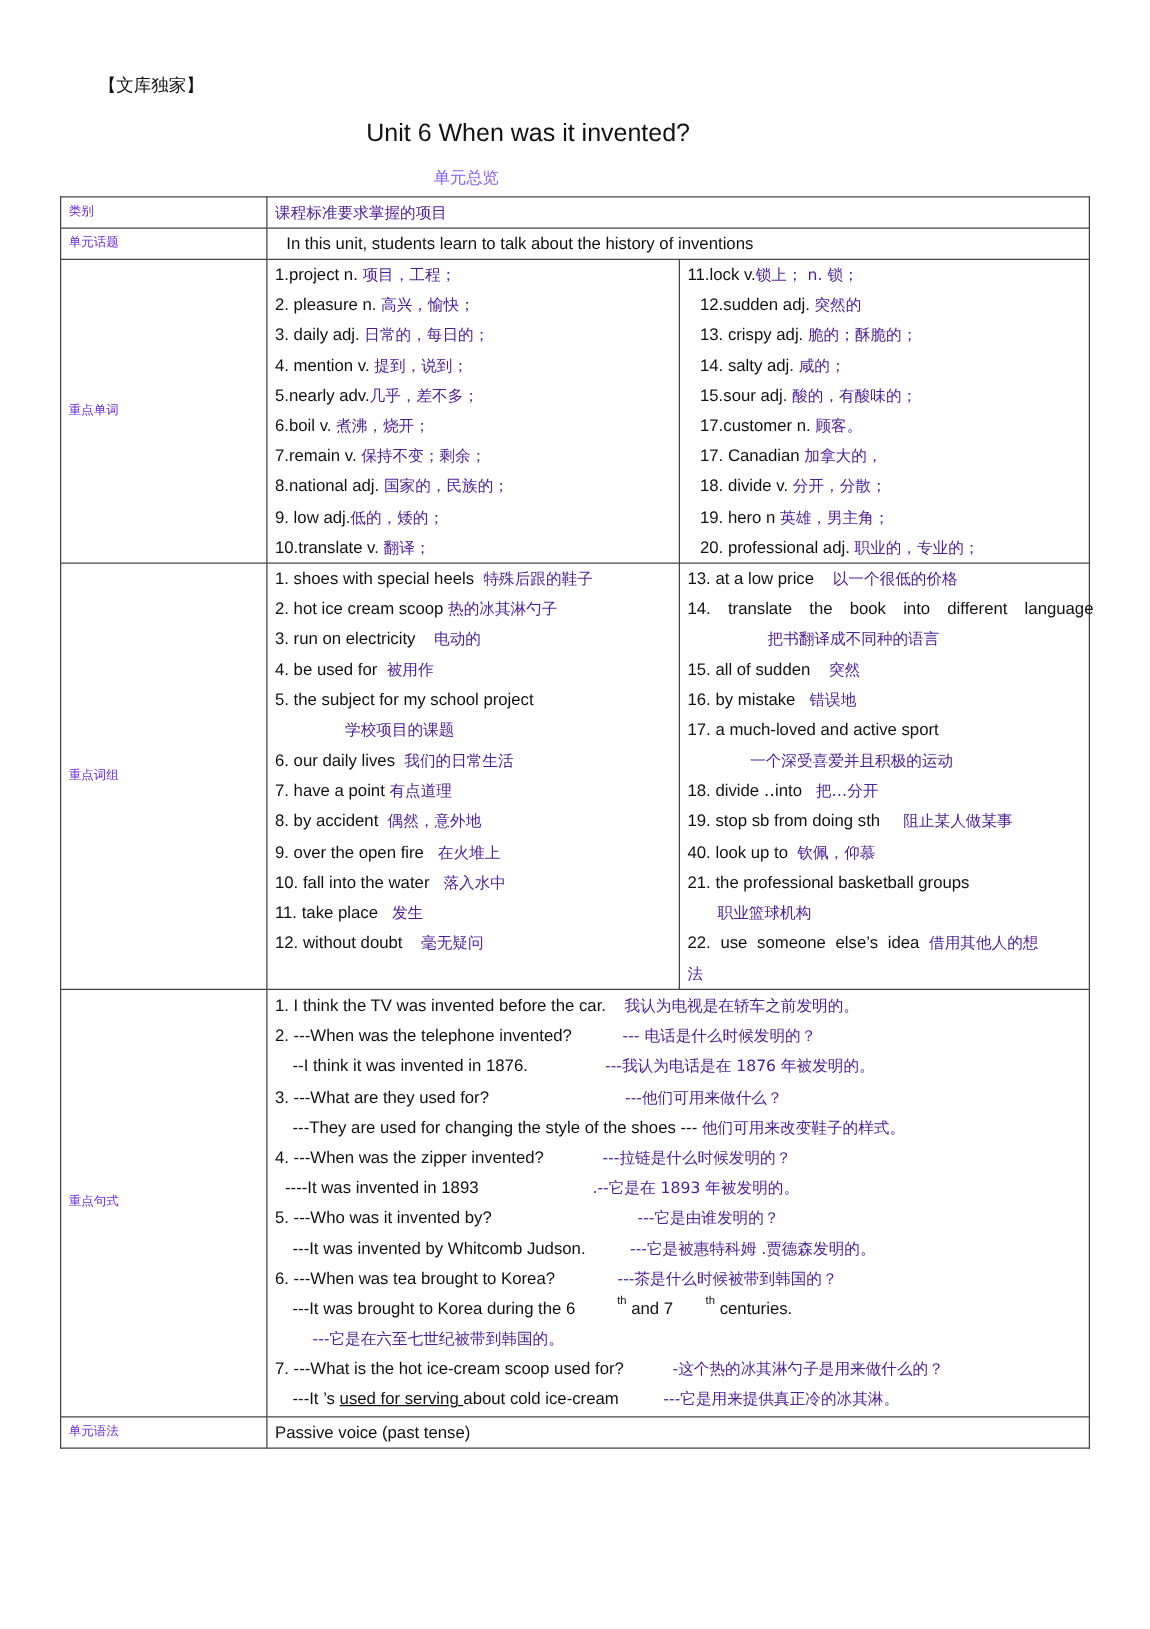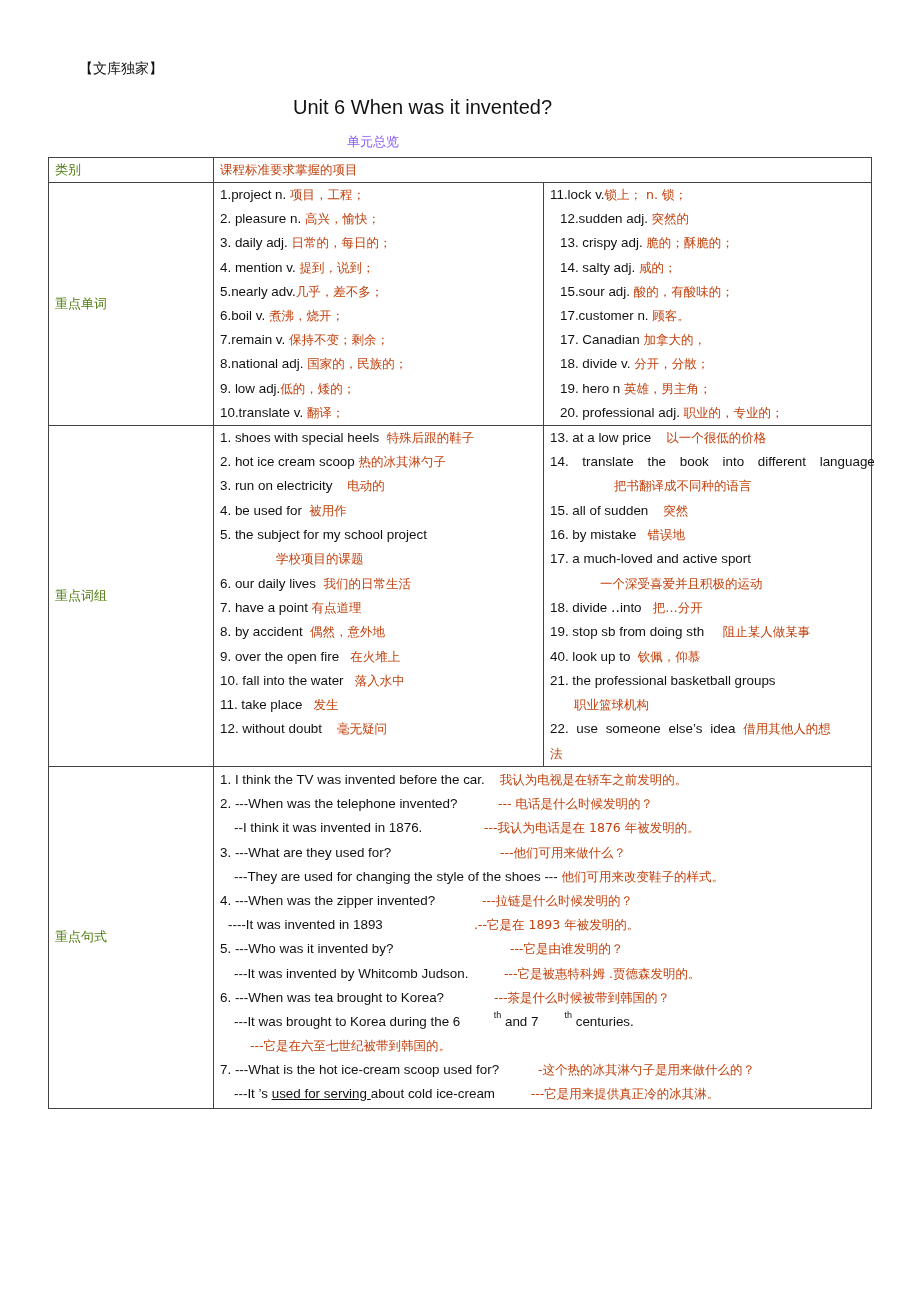--- a/index.html
+++ b/index.html
@@ -2,23 +2,23 @@
 <html><head>
 <meta charset="utf-8">
 <style>
   html, body { margin:0; padding:0; background:#ffffff; }
   body { width:920px; height:1303px; position:relative; font-family:"Liberation Sans", "DejaVu Sans", sans-serif; color:#111; }
   .tag { position:absolute; left:47px; top:60px; font-size:14px; font-family:"DejaVu Sans", sans-serif;margin-left:32px; }
   .title { position:absolute; left:0; width:845px; top:96px; text-align:center; font-size:20px; font-weight:normal; }
   .subtitle { position:absolute; left:324px; top:133px; font-size:13px; font-family:"DejaVu Sans", sans-serif; color:#8b5cf6;margin-left:23px; }
   table.main { position:absolute; left:48px; top:157px; width:823px; border-collapse:collapse; table-layout:fixed; font-size:13.4px; }
   table.main td { border:1px solid #444; vertical-align:middle; padding:0 6px; line-height:24px; }
-  td.lab { width:152px; font-family:"DejaVu Sans", sans-serif; font-size:13px; color:#4d7c0f; }
+  td.lab { width:152px; font-family:"DejaVu Sans", sans-serif; font-size:10px; color:#6d28d9; }
   .row-h td { height:22px; }
-  .cn { font-family:"DejaVu Sans", sans-serif; font-size:12.5px; color:#c2410c; }
+  .cn { font-family:"DejaVu Sans", sans-serif; font-size:12.5px; color:#4c1d95; }
   .line { white-space:nowrap; }
   .indent1 { padding-left:14px; }
   .indent2 { padding-left:56px; }
   .indent3 { padding-left:28px; }
   .lst { padding-top:1px; padding-bottom:1px; }
   .lst .line { height:24.2px; line-height:24.2px; }
   .ph .line { height:24.3px; line-height:24.3px; }
   .sent .line { height:24.2px; line-height:24.2px; }
   sup { font-size:9px; vertical-align:8px; line-height:0;padding-left:26px; }
   .u { text-decoration:underline; }
@@ -33,20 +33,24 @@
 <table class="main">
   <colgroup>
       <col style="width:165px">
       <col style="width:330px">
       <col style="width:328px">
     </colgroup>
   <tbody>
       <tr class="row-h">
     <td class="lab">类别</td>
     <td colspan="2" class="cn">课程标准要求掌握的项目</td>
+  </tr>
+  <tr class="row-h">
+    <td class="lab">单元话题</td>
+    <td colspan="2" style="padding-left:15px">In this unit, students learn to talk about the history of inventions</td>
   </tr>
   <tr>
     <td class="lab">重点单词</td>
     <td class="lst">
       <div class="line"><span>1.project n.</span> <span class="cn">项目，工程；</span></div>
       <div class="line"><span>2. pleasure n.</span> <span class="cn">高兴，愉快；</span></div>
       <div class="line"><span>3. daily adj.</span> <span class="cn">日常的，每日的；</span></div>
       <div class="line"><span>4. mention v.</span> <span class="cn">提到，说到；</span></div>
       <div class="line"><span>5.nearly adv.</span><span class="cn">几乎，差不多；</span></div>
       <div class="line"><span>6.boil v.</span> <span class="cn">煮沸，烧开；</span></div>
@@ -114,14 +118,18 @@
       <div class="line" style="padding-left:8px"><span style="display:inline-block;width:246px">----It was invented in 1893</span><span class="cn">.--它是在  1893 年被发明的。</span></div>
       <div class="line"><span style="display:inline-block;width:290px">5. ---Who was it invented by?</span><span class="cn">---它是由谁发明的？</span></div>
       <div class="line indent1"><span style="display:inline-block;width:270px">---It was invented by Whitcomb Judson.</span><span class="cn">---它是被惠特科姆   .贾德森发明的。</span></div>
       <div class="line"><span style="display:inline-block;width:274px">6. ---When was tea brought to Korea?</span><span class="cn">---茶是什么时候被带到韩国的？</span></div>
       <div class="line indent1"><span>---It was brought to Korea during the 6</span>&nbsp;&nbsp;<sup>th</sup><span> and 7</span><sup>th</sup><span> centuries.</span></div>
       <div class="line" style="padding-left:30px"><span class="cn">---它是在六至七世纪被带到韩国的。</span></div>
       <div class="line"><span style="display:inline-block;width:318px">7. ---What is the hot ice-cream scoop used for?</span><span class="cn">-这个热的冰其淋勺子是用来做什么的？</span></div>
       <div class="line indent1"><span>---It ’s </span><span class="u">used for serving </span><span style="display:inline-block;width:160px">about cold ice-cream</span><span class="cn">---它是用来提供真正冷的冰其淋。</span></div>
     </td>
   </tr>
+  <tr class="row-h">
+    <td class="lab">单元语法</td>
+    <td colspan="2">Passive voice (past tense)</td>
+  </tr>
 </tbody>
   </table>
 
 </body></html>

